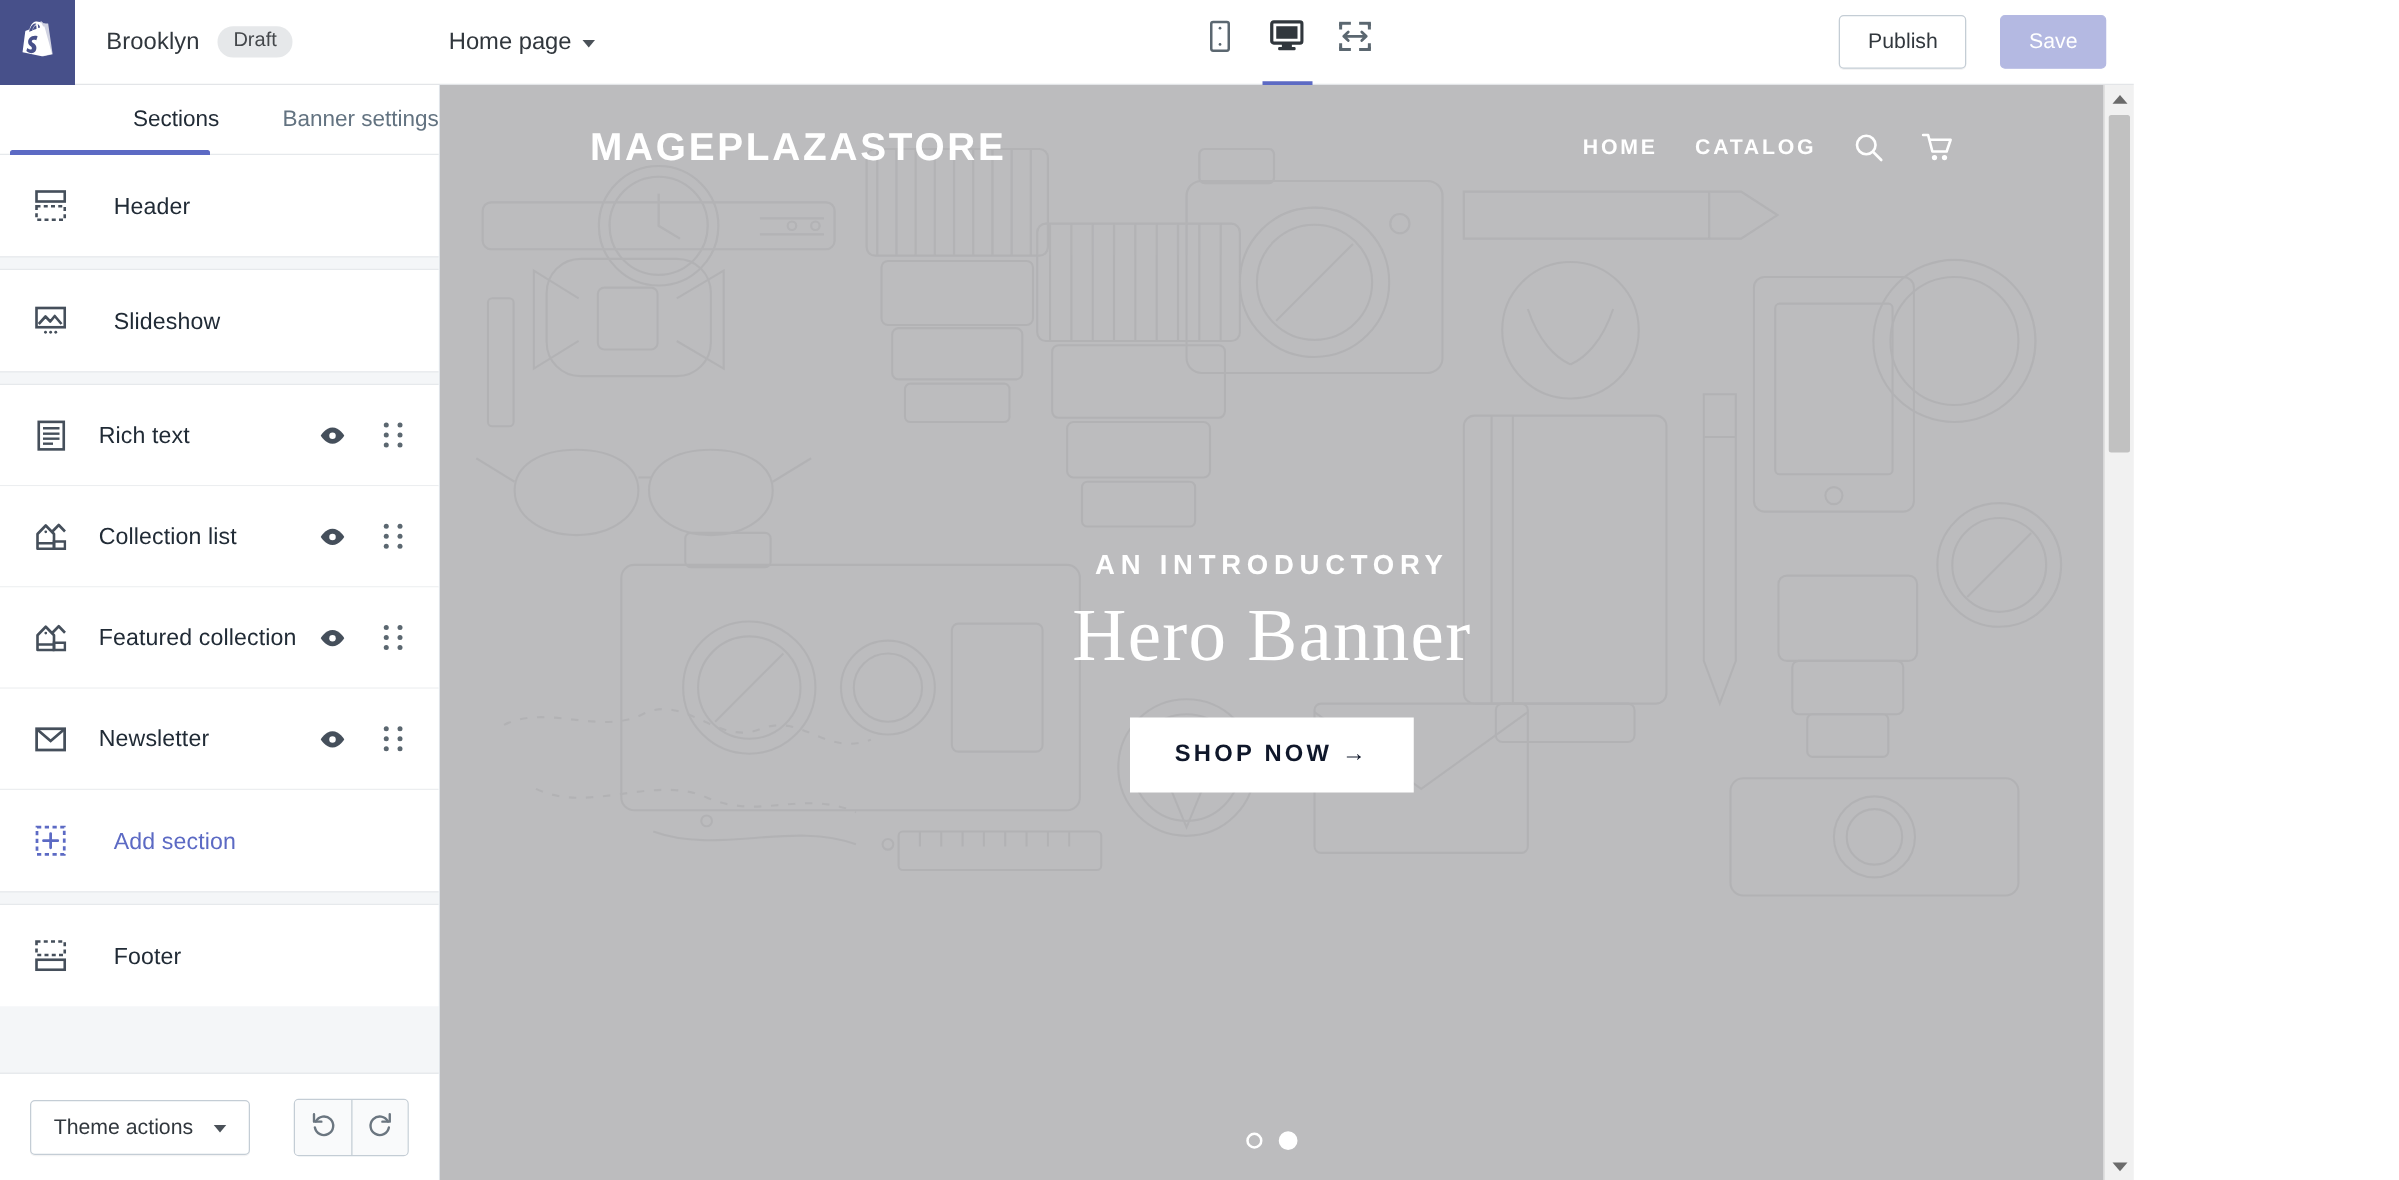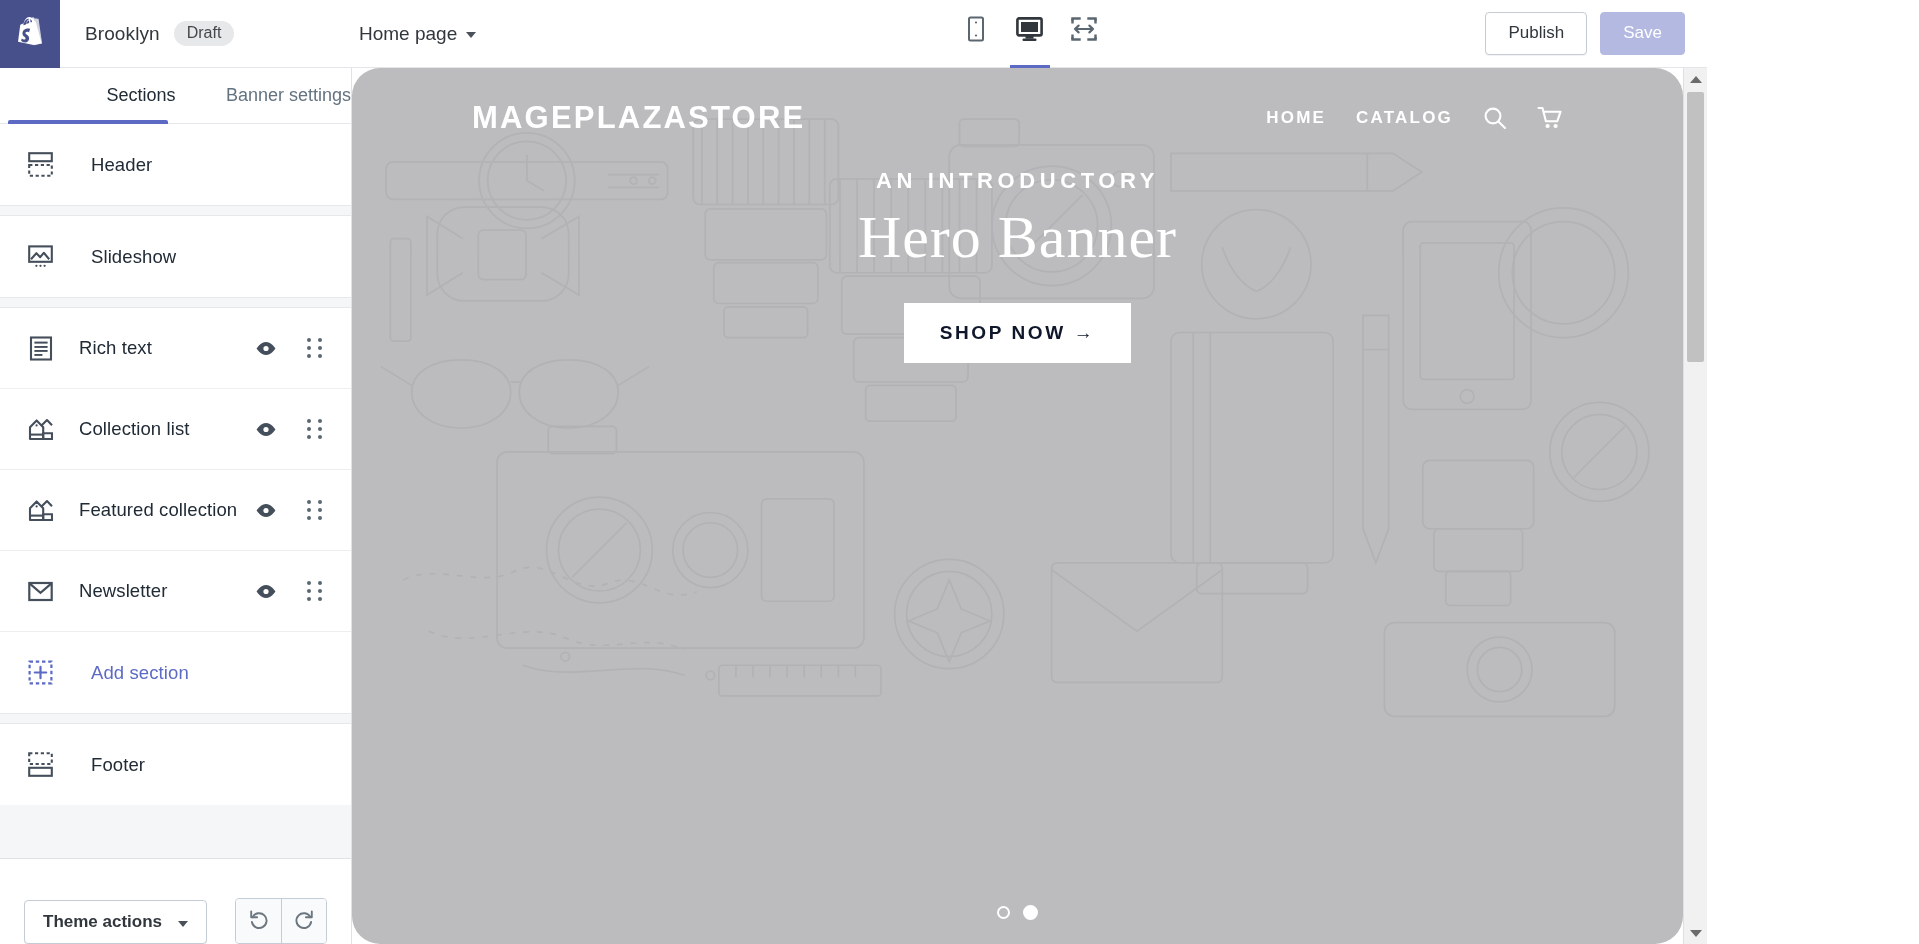--- a/index.html
+++ b/index.html
@@ -59,21 +59,21 @@
     display: flex; align-items: flex-end; gap: 14px; height: 68px;
   }
   .device-btn {
     width: 40px; height: 66px;
     display: flex; align-items: center; justify-content: center;
     cursor: pointer; border-bottom: 3px solid transparent;
     padding-bottom: 4px;
   }
   .device-btn.active { border-bottom-color: #5c6ac4; }
   .topbar-actions {
-    margin-left: auto; display: flex; align-items: center; gap: 13px;
+    margin-left: auto; display: flex; align-items: center; gap: 27px;
   }
   .btn {
     font-family: "Liberation Sans", sans-serif;
     font-size: 17px; border-radius: 4px; cursor: pointer;
     padding: 10px 22px; line-height: 1.2;
   }
   .btn-publish {
     background: #fff; color: #31373d;
     border: 1px solid #c4cdd5;
     box-shadow: 0 1px 0 rgba(22,29,37,.05);
@@ -133,23 +133,22 @@
               cursor: grab; }
   .drag-dots {
     display: grid; grid-template-columns: 4px 4px; gap: 4px 7px;
   }
   .drag-dots i { width: 4px; height: 4px; background: #5b6770; border-radius: 50%; display:block; }
 
   .sidebar-footer {
     height: 86px; min-height: 86px;
     border-top: 1px solid #dfe3e8;
     background: #fff;
-    display: flex; align-items: flex-end;
+    display: flex; align-items: center;
     padding: 0 24px;
-    font-weight: bold;
   }
   .theme-actions-btn {
     display: flex; align-items: center; gap: 16px;
     background: #fff; border: 1px solid #c4cdd5; border-radius: 4px;
     padding: 11px 18px; font-size: 17px; color: #31373d; cursor: pointer;
     box-shadow: 0 1px 0 rgba(22,29,37,.05);
   }
   .undo-redo {
     margin-left: auto; display: flex;
     border: 1px solid #c4cdd5; border-radius: 4px; overflow: hidden;
@@ -164,42 +163,42 @@
   
   .preview-wrap { flex: 1; min-width: 0; display: flex; background: #fff; position: relative; }
   .preview { flex: 1; min-width: 0; display: flex; flex-direction: column; position: relative; }
   .announce {
     height: 55px; min-height: 55px; background: #1f1f1f; color: #fff;
     display: flex; align-items: center; justify-content: center;
     font-size: 17px; font-family: "Liberation Serif", serif;
   }
   .store-hero {
     flex: 1; position: relative; background: #bcbcbe; overflow: hidden;
-    display: flex; flex-direction: column; border-radius: 28px;
+    display: flex; flex-direction: column;
   }
   .bg-art { position: absolute; inset: 0; opacity: .5; }
   .store-nav {
     position: relative; z-index: 2;
     height: 100px; min-height: 100px;
     display: flex; align-items: center;
     padding: 0 120px 0 120px;
   }
   .store-logo {
     font-size: 31px; color: #fff; letter-spacing: 2.2px; font-weight: bold;
     font-family: "Liberation Sans", sans-serif;
   }
   .store-links { margin-left: auto; display: flex; align-items: center; gap: 30px; }
   .store-link {
     color: #fff; font-size: 17px; letter-spacing: 2.2px; cursor: pointer;
     font-weight: bold;
   }
   .icon-btn-w { cursor: pointer; display: flex; align-items: center; }
   .hero-center {
     position: relative; z-index: 2; flex: 1;
-    display: flex; flex-direction: column; align-items: center; justify-content: flex-start;
+    display: flex; flex-direction: column; align-items: center; justify-content: center;
     padding-bottom: 40px;
   }
   .hero-kicker {
     color: #fff; font-size: 22px; letter-spacing: 4.6px; font-weight: bold;
     margin-bottom: 10px;
   }
   .hero-title {
     color: #fff; font-family: "Liberation Serif", serif;
     font-size: 60px; line-height: 1.1; font-weight: normal; letter-spacing: 1px;
   }

